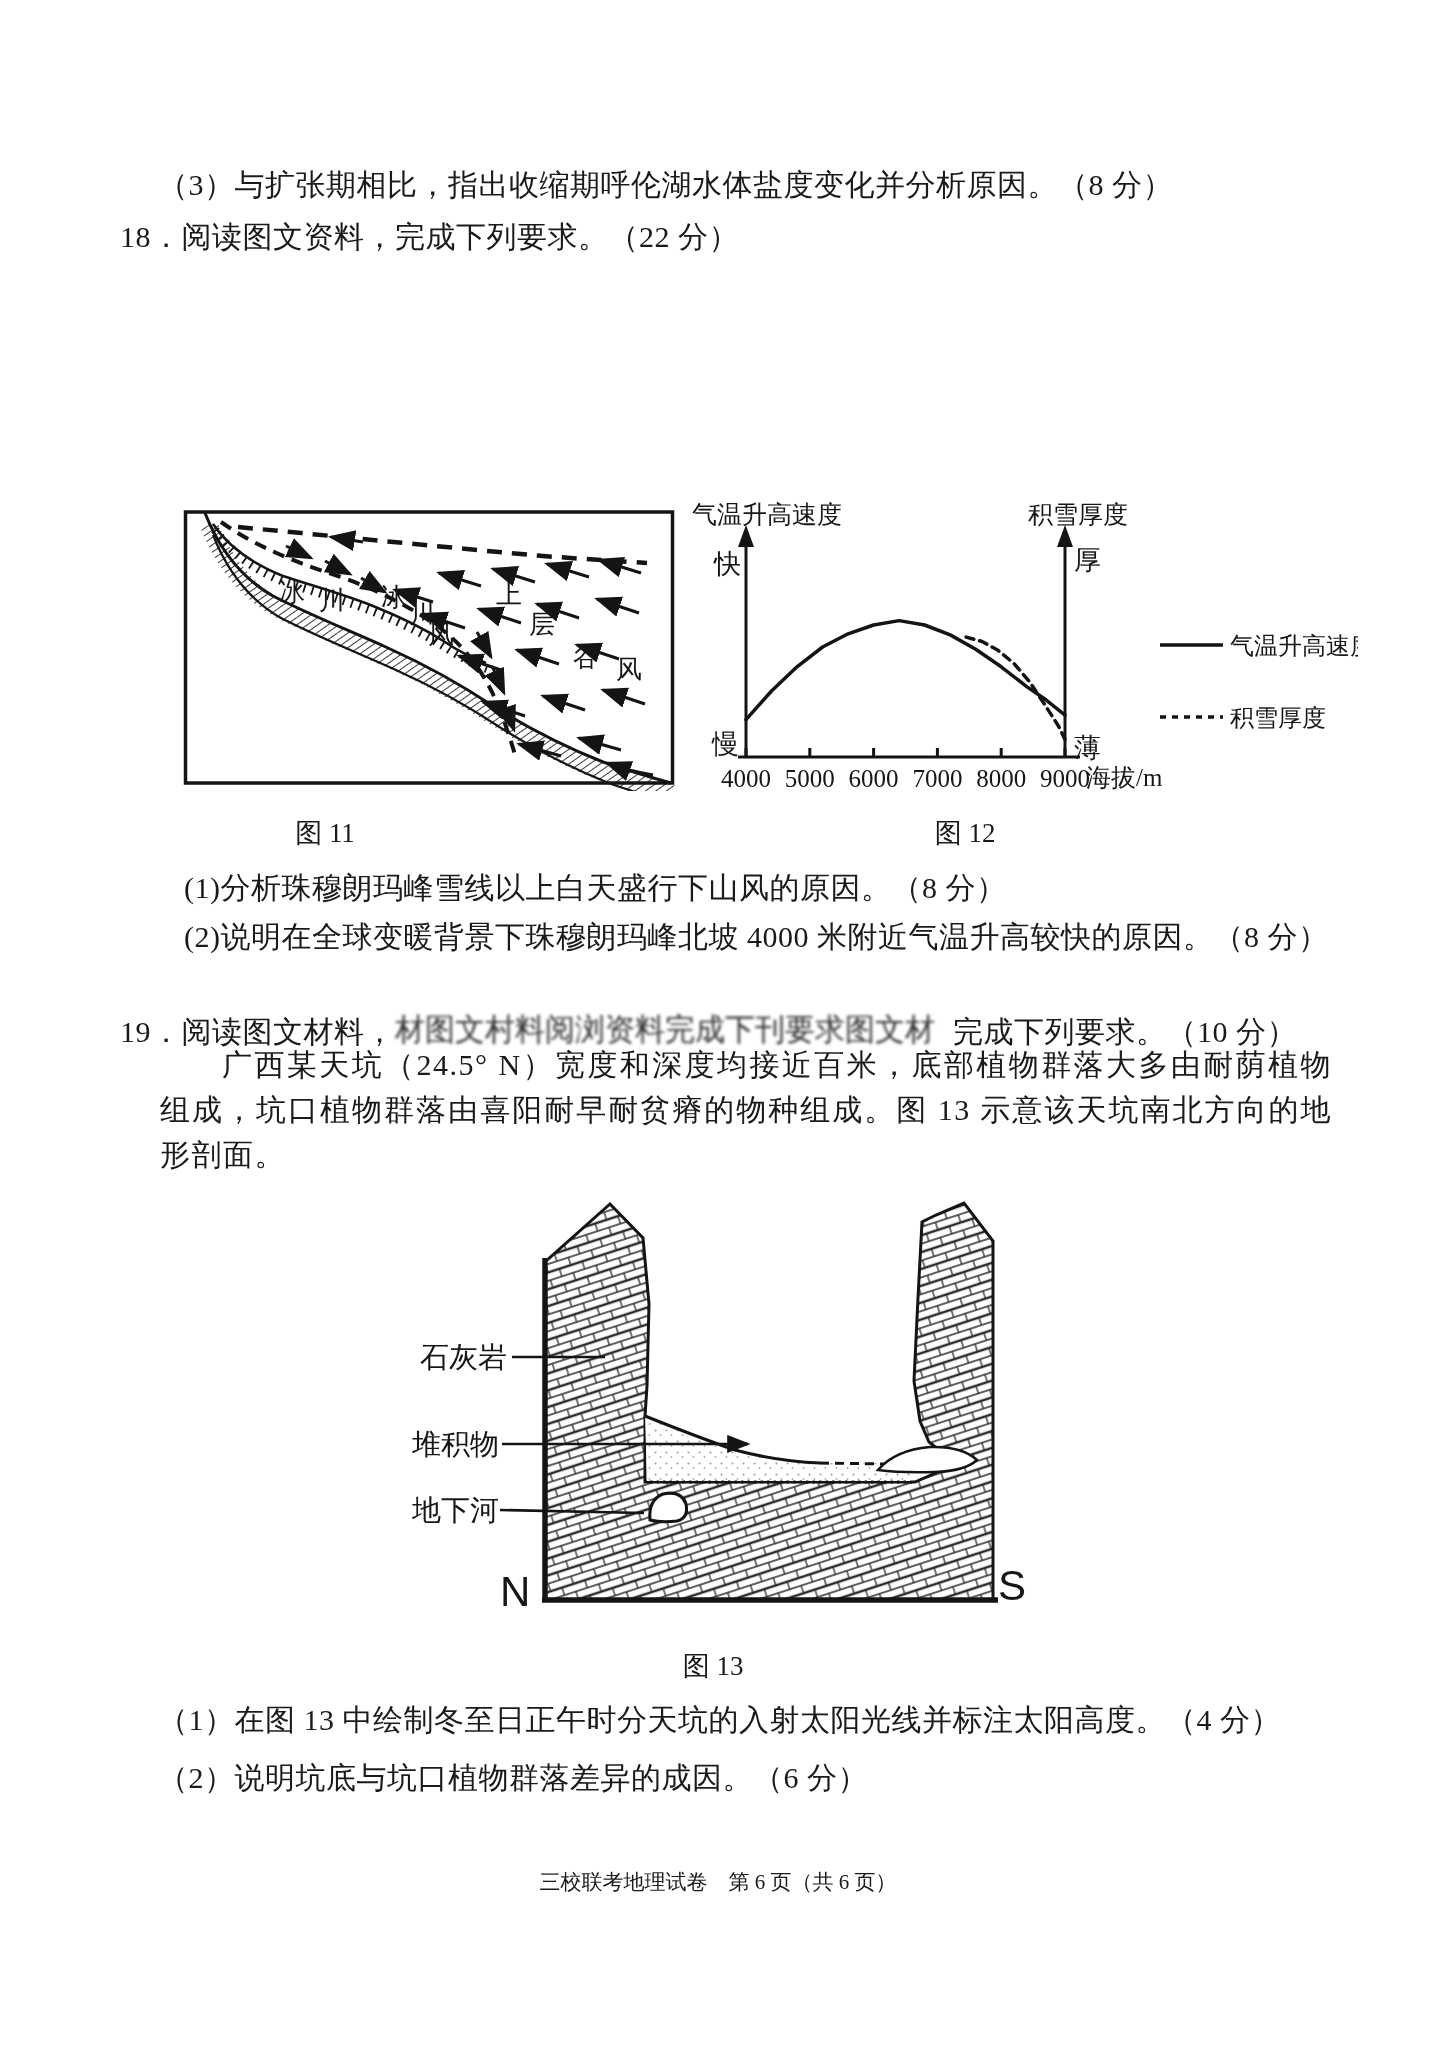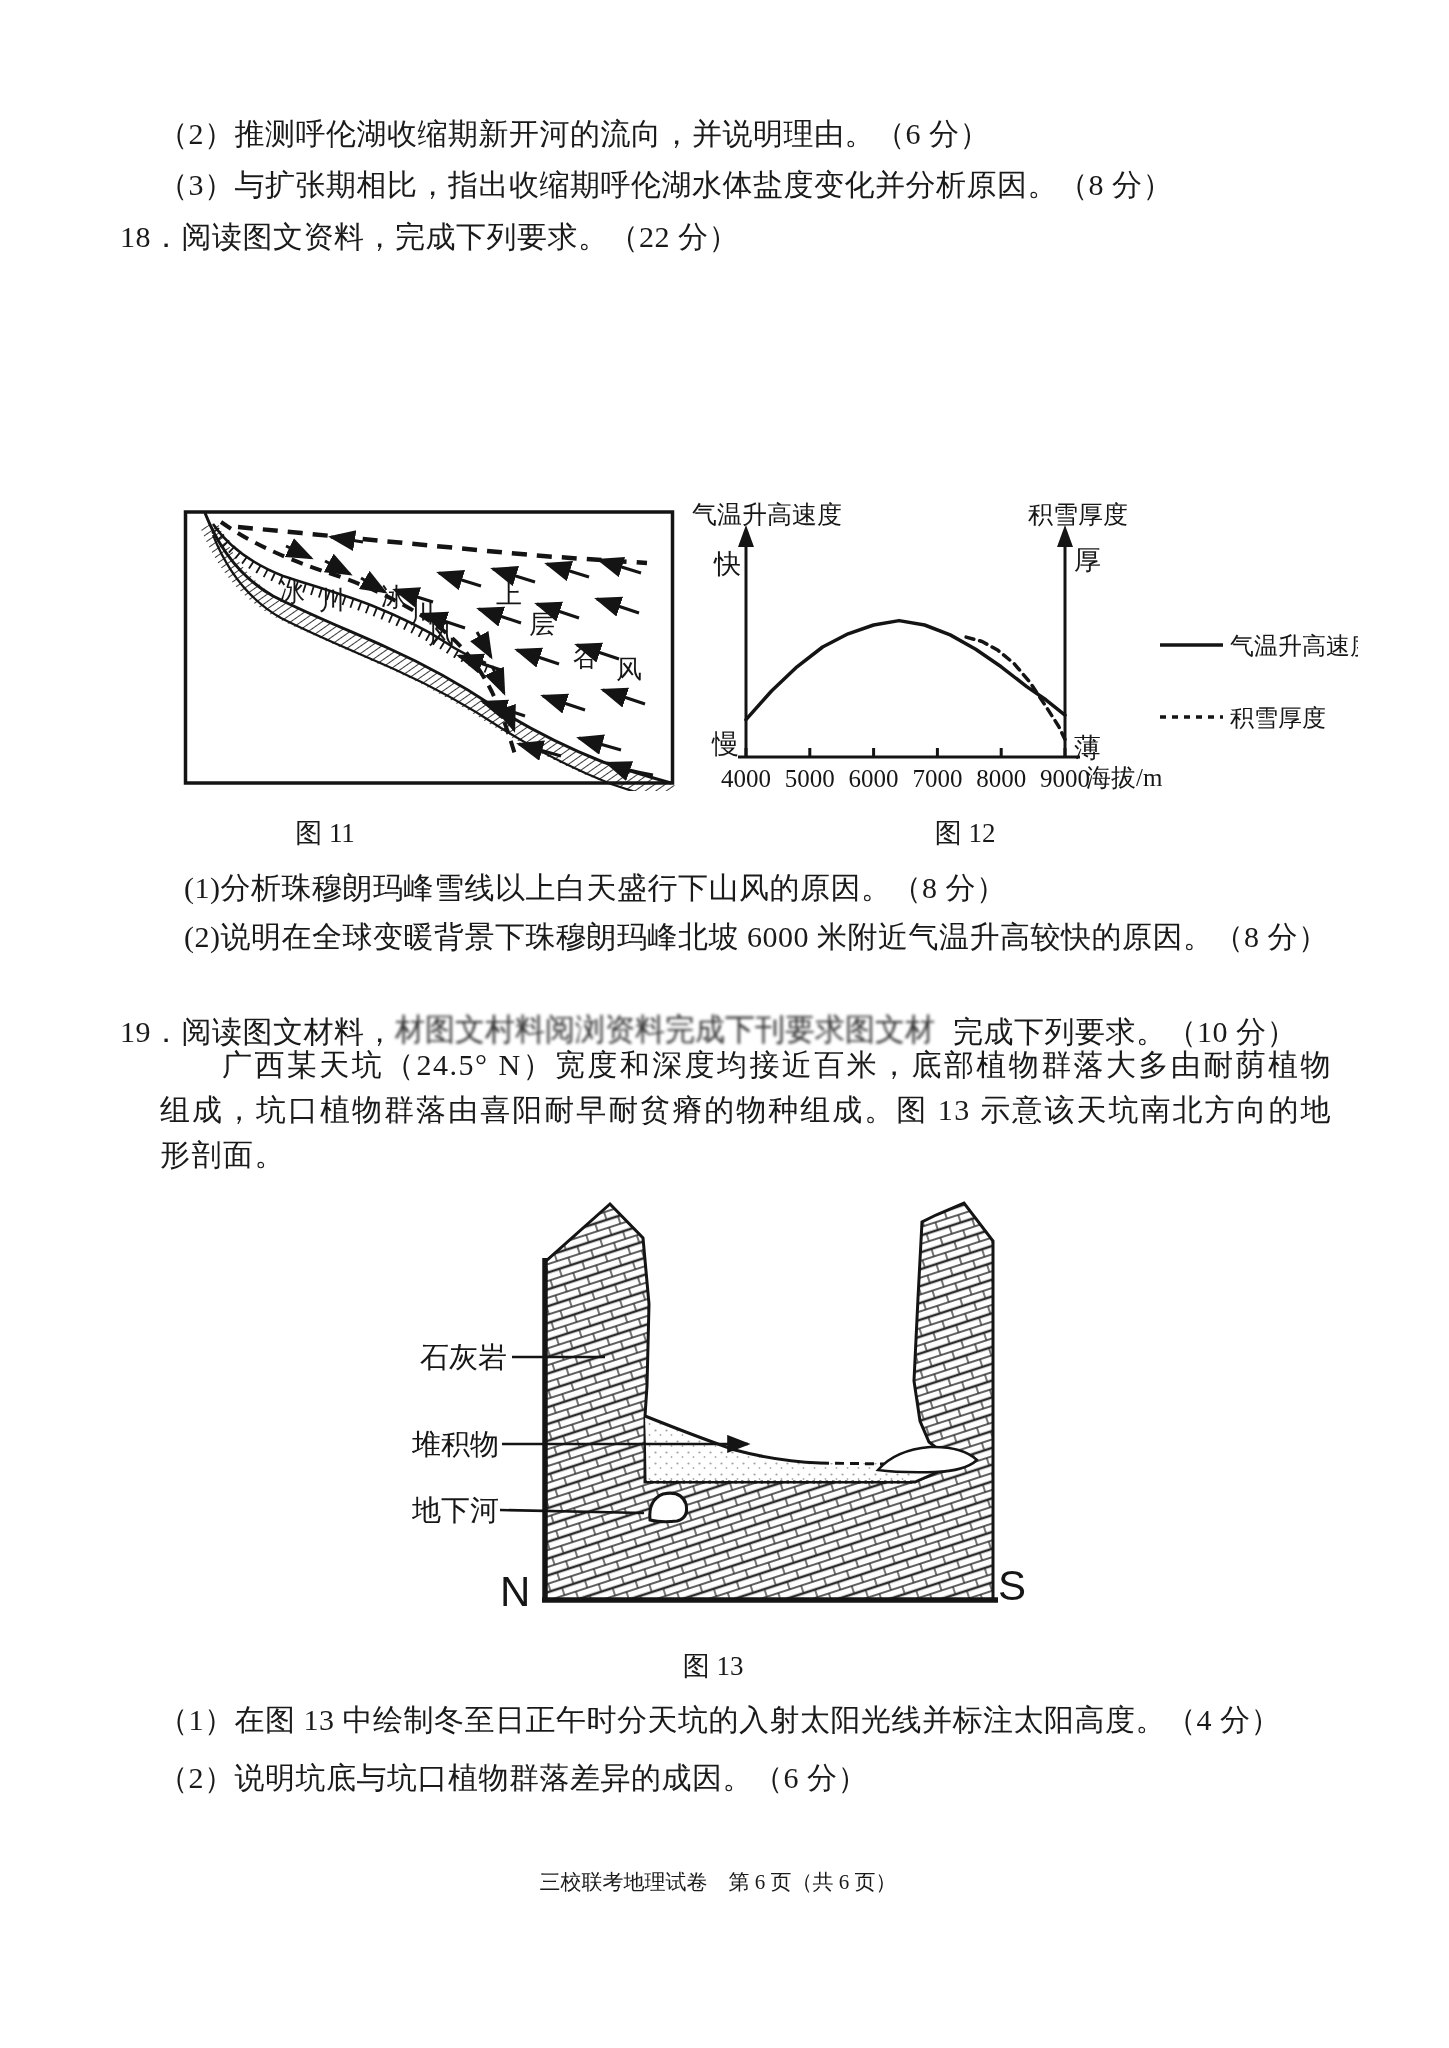--- a/index.html
+++ b/index.html
@@ -25,21 +25,20 @@
   .dashed{stroke-dasharray:8,6;}
   .ax{stroke:#141414;stroke-width:3;}
   .ln{stroke:#141414;stroke-width:3;fill:none;}
   .arw{stroke:#141414;stroke-width:3;fill:none;}
 </style>
 </head>
 <body>
 
 <div class="page">
 
-  <div class="t" style="left:158px;top:114px;">（2）推测呼伦湖收缩期新开河的流向，并说明理由。（6 分）</div>
   <div class="t" style="left:158px;top:165px;">（3）与扩张期相比，指出收缩期呼伦湖水体盐度变化并分析原因。（8 分）</div>
 
   <div class="t" style="left:120px;top:217px;">18．阅读图文资料，完成下列要求。（22 分）</div>
 
   <svg style="left:183px;top:506px;" width="500" height="285" viewBox="0 0 500 285">
     <defs>
       <marker id="ah" markerWidth="10" markerHeight="8" refX="8" refY="3.5" orient="auto">
         <path d="M0,0 L9,3.5 L0,7 Z" fill="#141414"></path>
       </marker>
       <pattern id="hb" width="6" height="6" patternUnits="userSpaceOnUse" patternTransform="rotate(55)">
@@ -139,21 +138,21 @@
       <text class="leg" x="552" y="161">气温升高速度</text>
       <line x1="482" y1="224" x2="545" y2="224" stroke="#141414" stroke-width="3.5" stroke-dasharray="6,6"></line>
       <text class="leg" x="552" y="233">积雪厚度</text>
     </g>
   </svg>
 
   <div class="cap" style="left:325px;top:815px;">图 11</div>
   <div class="cap" style="left:965px;top:815px;">图 12</div>
 
   <div class="t" style="left:184px;top:868px;">(1)分析珠穆朗玛峰雪线以上白天盛行下山风的原因。（8 分）</div>
-  <div class="t" style="left:184px;top:917px;">(2)说明在全球变暖背景下珠穆朗玛峰北坡 6000 米附近气温升高较快的原因。（8 分）</div>
+  <div class="t" style="left:184px;top:917px;">(2)说明在全球变暖背景下珠穆朗玛峰北坡 4000 米附近气温升高较快的原因。（8 分）</div>
 
   <div class="t" style="left:120px;top:1012px;">
     <span>19．阅读图文材料，</span><span class="smudge">材图文村料阅浏资料完成下刊要求图文材</span><span style="margin-left:18px;">完成下列要求。（10 分）</span>
   </div>
   <div class="para" style="left:160px;top:1042px;width:1172px;">广西某天坑（24.5° N）宽度和深度均接近百米，底部植物群落大多由耐荫植物组成，坑口植物群落由喜阳耐早耐贫瘠的物种组成。图 13 示意该天坑南北方向的地形剖面。</div>
 
   <svg style="left:400px;top:1186px;" width="660" height="440" viewBox="0 0 660 440">
     <defs>
       <marker id="ah2" markerWidth="10" markerHeight="8" refX="8" refY="3.5" orient="auto">
         <path d="M0,0 L9,3.5 L0,7 Z" fill="#141414"></path>

